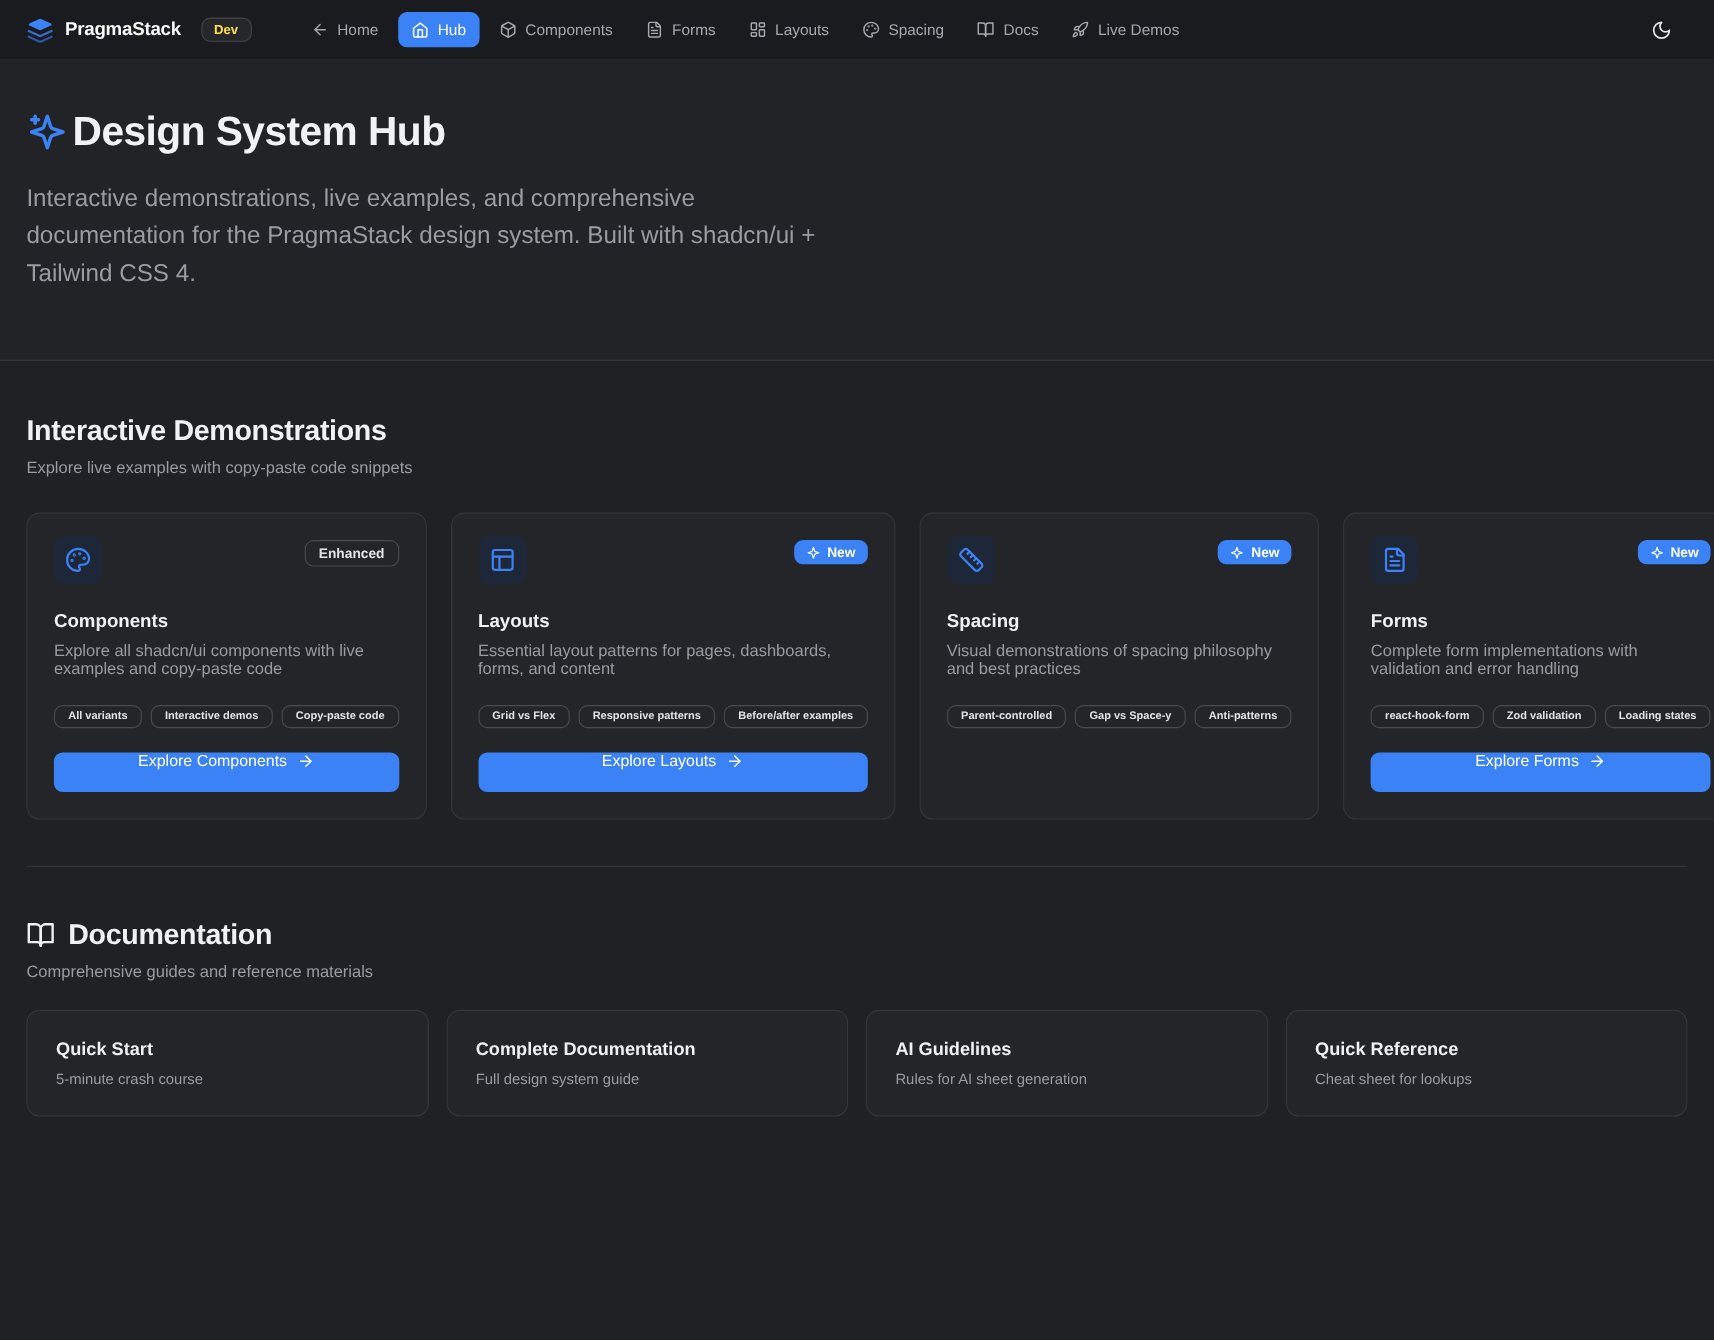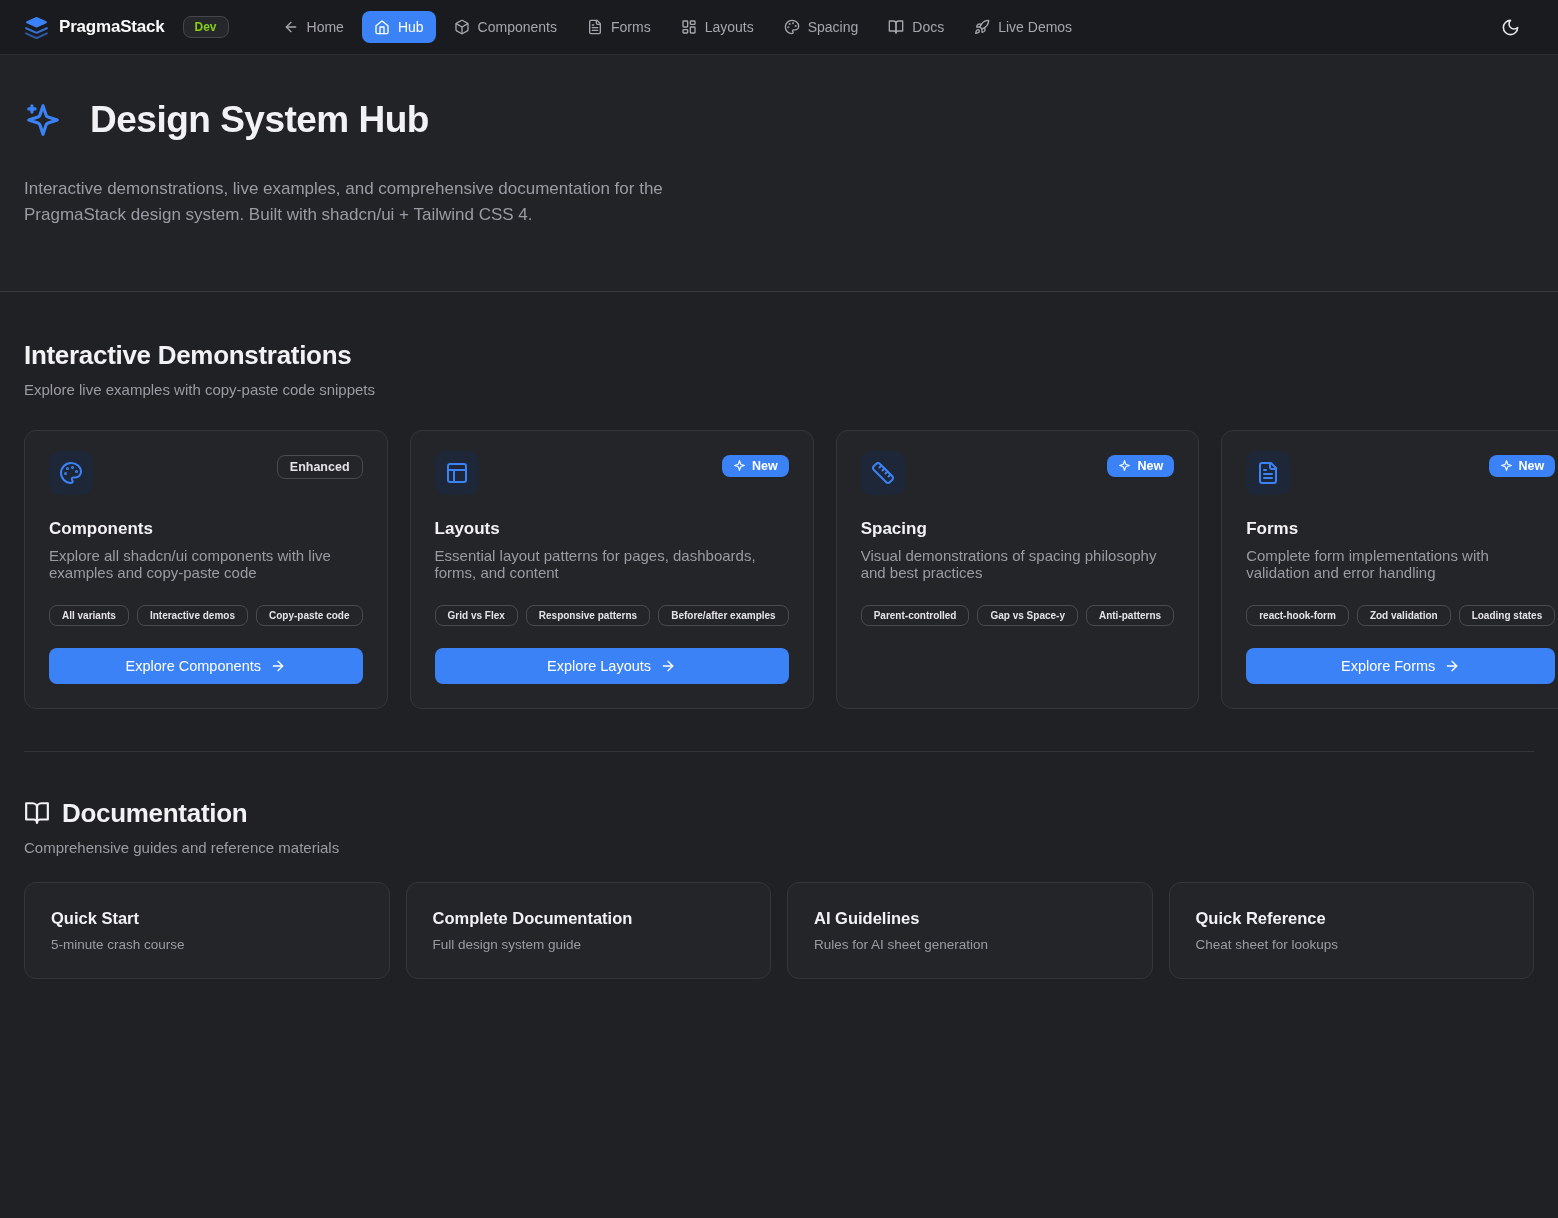--- a/index.html
+++ b/index.html
@@ -19,21 +19,21 @@
     border-bottom: 1px solid #2c2d31;
     display: flex;
     align-items: center;
     padding: 0 30px 0 24px;
   }
   .nav-left { display: flex; align-items: center; gap: 10px; }
   .brand { font-size: 17px; font-weight: 700; color: #fafafa; letter-spacing: -0.2px; cursor: pointer; }
   .env-badge {
     margin-left: 8px;
     font-size: 12px; font-weight: 700;
-    color: #84cc16;
+    color: #fde047;
     background: #26272b;
     border: 1px solid #45464b;
     border-radius: 8px;
     padding: 3px 11px;
   }
   .nav-items { display: flex; align-items: center; gap: 6px; margin-left: 42px; }
   .nav-item {
     display: flex; align-items: center; gap: 8px;
     padding: 8px 12px;
     font-size: 14px;
@@ -51,26 +51,26 @@
     background: transparent; border: none; cursor: pointer;
     color: #e4e4e7; padding: 8px; border-radius: 8px;
   }
 
   
   .hero {
     background: #222327;
     border-bottom: 1px solid #3a3b40;
     padding: 44px 24px 62px 24px;
   }
-  .hero-title-row { display: flex; align-items: center; gap: 28px; }
+  .hero-title-row { display: flex; align-items: center; gap: 4px; }
   .hero-icon { color: #3b82f6; }
   .hero-title { font-size: 37px; font-weight: 700; letter-spacing: -0.5px; color: #f2f2f4; }
   .hero-desc {
-    margin-top: 35px;
-    font-size: 17px;
+    margin-top: 22px;
+    font-size: 22px;
     line-height: 1.55;
     color: #9b9ba3;
     max-width: 740px;
   }
 
   
   .content { padding: 0 24px; }
   .section-head { padding-top: 48px; }
   .section-title { font-size: 26px; font-weight: 700; letter-spacing: -0.3px; color: #f2f2f4; display: flex; align-items: center; gap: 12px; }
   .section-sub { margin-top: 10px; font-size: 15px; color: #9b9ba3; }
@@ -117,21 +117,21 @@
     padding: 4px 12px;
     white-space: nowrap;
   }
   .explore-btn {
     margin-top: 22px;
     width: 100%; height: 36px;
     background: #3b82f6; color: #ffffff;
     border: none; border-radius: 8px;
     font-family: inherit;
     font-size: 14.5px; font-weight: 500;
-    display: flex; align-items: center; justify-content: center; gap: 9px;
+    display: flex; justify-content: center; gap: 9px;
     cursor: pointer;
   }
 
   .section-divider {
     border: none;
     border-top: 1px solid #34353a;
     margin: 42px 0 0 0;
   }
 
   

